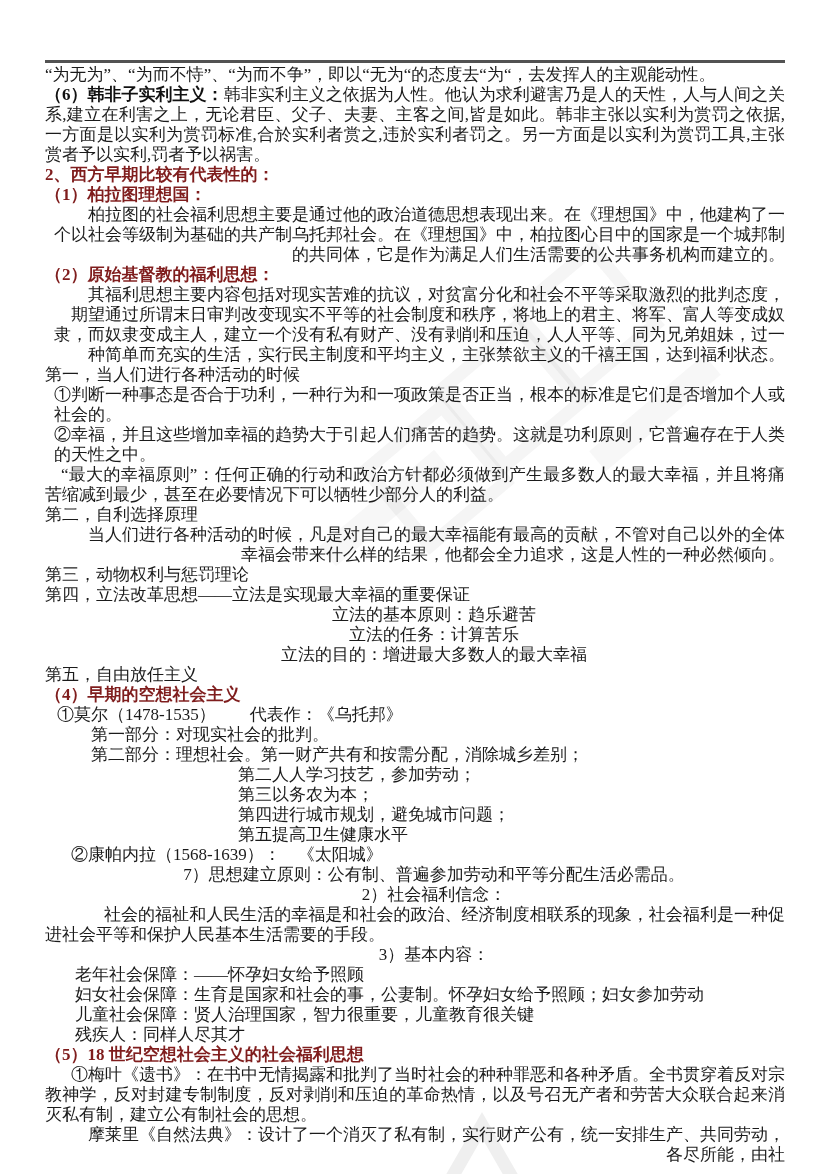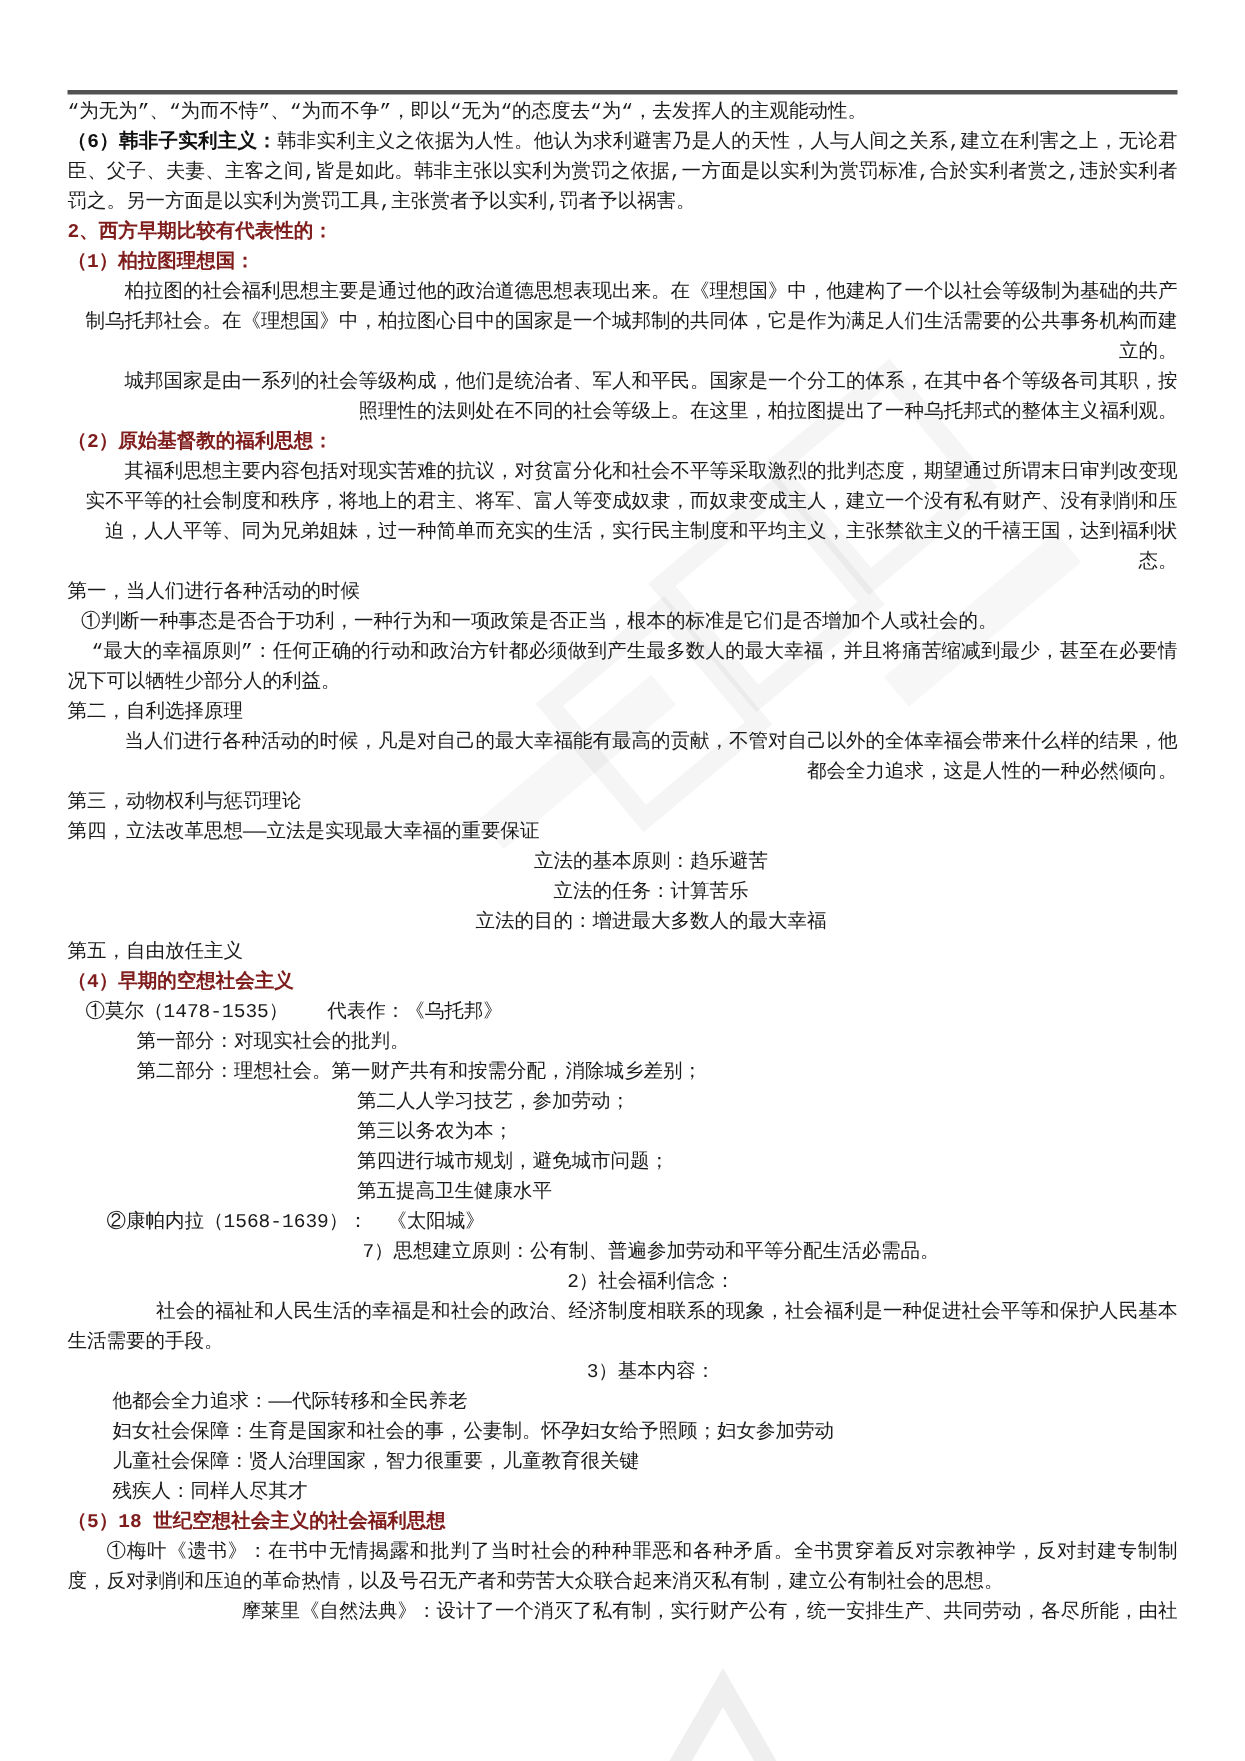--- a/index.html
+++ b/index.html
@@ -8,23 +8,22 @@
     font-family:"Liberation Serif","DejaVu Serif",serif;
     color:#1b1b1b;
   }
   .page{position:absolute;inset:0;}
   .header-rule{
     position:absolute;left:45px;top:60px;width:740px;height:0;
     border-top:3px solid #525252;
   }
   .content{position:absolute;left:45px;top:65px;width:740px;}
   .content p{
-    margin:0;font-size:13px;line-height:20px;
+    margin:0;font-size:17px;line-height:20px;
     word-break:break-all;
-    font-family:Liberation Mono, monospace;
   }
   .jst{text-align:justify;}
   .bold{font-weight:700;color:#7f1d1d;}
   .fi16{text-indent:16px;}
   .fi26{text-indent:26px;}
   .fi37{text-indent:37px;text-align:right;}
   .fi59{text-indent:59px;}
   .pi9{padding-left:9px;}
   .pi12{padding-left:12px;}
   .pi26{padding-left:26px;}
@@ -71,25 +70,25 @@
   <div class="wm-bar" style="left:580px;top:400px;"></div>
   <div class="wm-tri-outer"></div>
   <div class="wm-tri-inner"></div>
 
   <div class="content">
       <p>“为无为”、“为而不恃”、“为而不争”，即以“无为“的态度去“为“，去发挥人的主观能动性。</p>
       <p class="jst"><b>（6）韩非子实利主义：</b><span>韩非实利主义之依据为人性。他认为求利避害乃是人的天性，人与人间之关系,建立在利害之上，无论君臣、父子、夫妻、主客之间,皆是如此。韩非主张以实利为赏罚之依据,一方面是以实利为赏罚标准,合於实利者赏之,违於实利者罚之。另一方面是以实利为赏罚工具,主张赏者予以实利,罚者予以祸害。</span></p>
       <p class="bold">2、西方早期比较有代表性的：</p>
       <p class="bold">（1）柏拉图理想国：</p>
       <p class="jst fi37">柏拉图的社会福利思想主要是通过他的政治道德思想表现出来。在《理想国》中，他建构了一个以社会等级制为基础的共产制乌托邦社会。在《理想国》中，柏拉图心目中的国家是一个城邦制的共同体，它是作为满足人们生活需要的公共事务机构而建立的。</p>
-      <p class="jst fi37">城邦国家是由一系列的社会等级构成，他们是统治者、军人和平民。国家是一个分工的体系，在其中各个等级各司其职，按照理性的法则处在不同的社会等级上。在这里，柏拉图提出了一种乌托邦式的整体主义福利观。</p>
       <p class="bold">（2）原始基督教的福利思想：</p>
       <p class="jst fi37">其福利思想主要内容包括对现实苦难的抗议，对贫富分化和社会不平等采取激烈的批判态度，期望通过所谓末日审判改变现实不平等的社会制度和秩序，将地上的君主、将军、富人等变成奴隶，而奴隶变成主人，建立一个没有私有财产、没有剥削和压迫，人人平等、同为兄弟姐妹，过一种简单而充实的生活，实行民主制度和平均主义，主张禁欲主义的千禧王国，达到福利状态。</p>
       <p>第一，当人们进行各种活动的时候</p>
       <p class="pi9">①判断一种事态是否合于功利，一种行为和一项政策是否正当，根本的标准是它们是否增加个人或社会的。</p>
+      <p class="pi9">②幸福，并且这些增加幸福的趋势大于引起人们痛苦的趋势。这就是功利原则，它普遍存在于人类的天性之中。</p>
       <p class="jst fi16">“最大的幸福原则”：任何正确的行动和政治方针都必须做到产生最多数人的最大幸福，并且将痛苦缩减到最少，甚至在必要情况下可以牺牲少部分人的利益。</p>
       <p>第二，自利选择原理</p>
       <p class="jst fi37">当人们进行各种活动的时候，凡是对自己的最大幸福能有最高的贡献，不管对自己以外的全体幸福会带来什么样的结果，他都会全力追求，这是人性的一种必然倾向。</p>
       <p>第三，动物权利与惩罚理论</p>
       <p>第四，立法改革思想——立法是实现最大幸福的重要保证</p>
       <p class="pi38">立法的基本原则：趋乐避苦</p>
       <p class="pi38">立法的任务：计算苦乐</p>
       <p class="pi38">立法的目的：增进最大多数人的最大幸福</p>
       <p>第五，自由放任主义</p>
       <p class="bold">（4）早期的空想社会主义</p>
@@ -98,21 +97,21 @@
       <p class="pi46">第二部分：理想社会。第一财产共有和按需分配，消除城乡差别；</p>
       <p class="pi193">第二人人学习技艺，参加劳动；</p>
       <p class="pi193">第三以务农为本；</p>
       <p class="pi193">第四进行城市规划，避免城市问题；</p>
       <p class="pi193">第五提高卫生健康水平</p>
       <p class="pi26">②康帕内拉（1568-1639）：　《太阳城》</p>
       <p class="pi38">7）思想建立原则：公有制、普遍参加劳动和平等分配生活必需品。</p>
       <p class="pi38">2）社会福利信念：</p>
       <p class="jst fi59">社会的福祉和人民生活的幸福是和社会的政治、经济制度相联系的现象，社会福利是一种促进社会平等和保护人民基本生活需要的手段。</p>
       <p class="pi38">3）基本内容：</p>
-      <p class="pi30">他都会全力追求：——代际转移和全民养老</p>
+      <p class="pi30">老年社会保障：——怀孕妇女给予照顾</p>
       <p class="pi30">妇女社会保障：生育是国家和社会的事，公妻制。怀孕妇女给予照顾；妇女参加劳动</p>
       <p class="pi30">儿童社会保障：贤人治理国家，智力很重要，儿童教育很关键</p>
       <p class="pi30">残疾人：同样人尽其才</p>
       <p class="bold">（5）18 世纪空想社会主义的社会福利思想</p>
       <p class="jst fi26">①梅叶《遗书》：在书中无情揭露和批判了当时社会的种种罪恶和各种矛盾。全书贯穿着反对宗教神学，反对封建专制制度，反对剥削和压迫的革命热情，以及号召无产者和劳苦大众联合起来消灭私有制，建立公有制社会的思想。</p>
       <p class="fi37">摩莱里《自然法典》：设计了一个消灭了私有制，实行财产公有，统一安排生产、共同劳动，各尽所能，由社</p>
     </div>
 
 </div>
 

